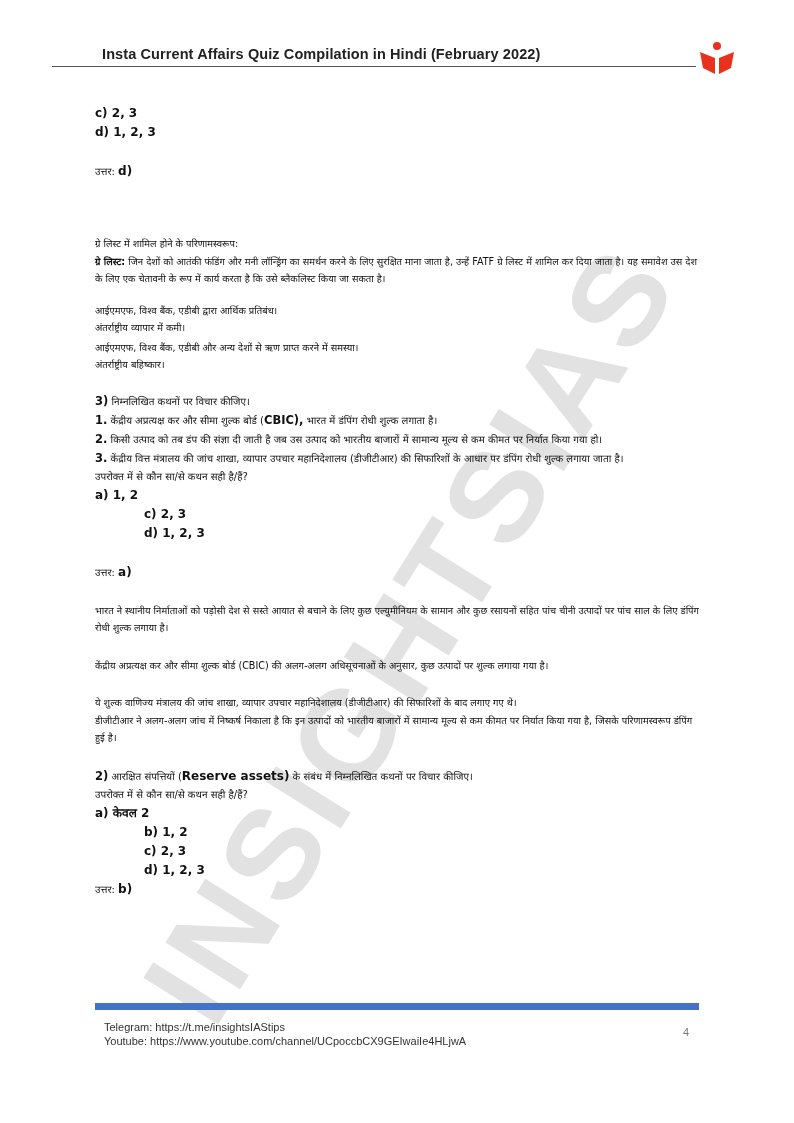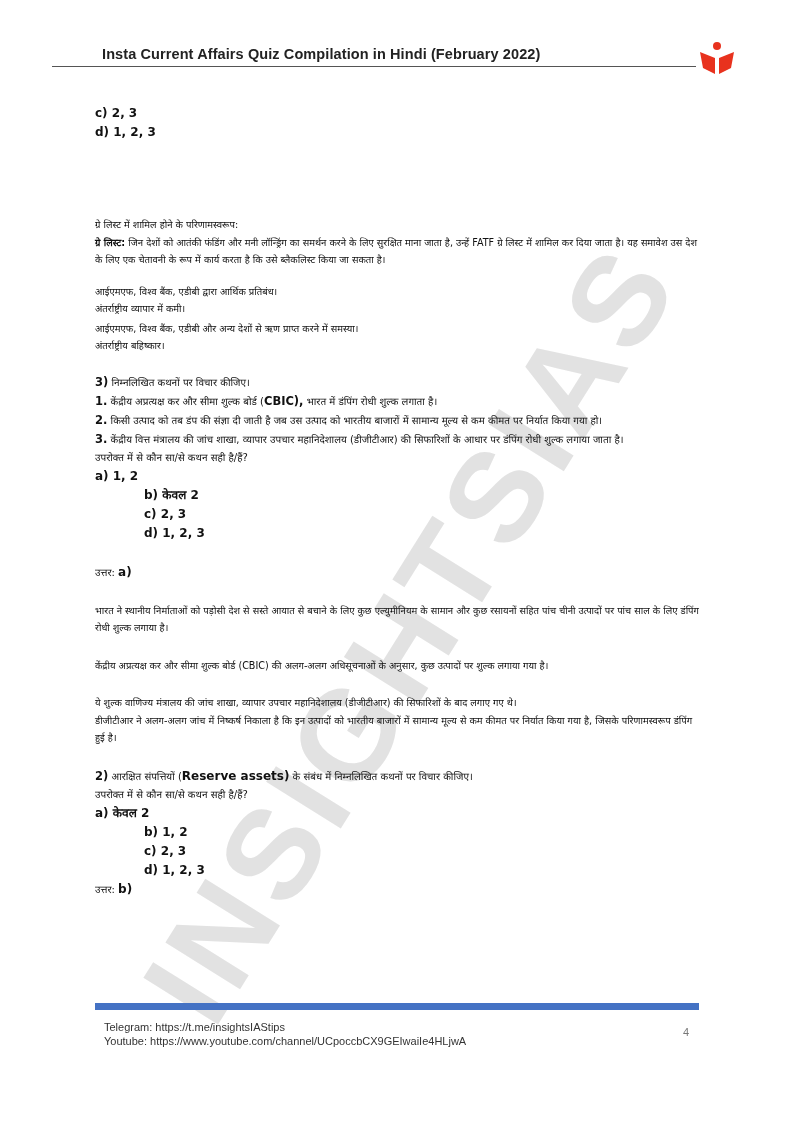--- a/index.html
+++ b/index.html
@@ -45,37 +45,37 @@
   <path d="M3 12 L18 18 L18 34 L6 28 Z" fill="#e8321e"></path>
   <path d="M37 12 L22 18 L22 34 L34 28 Z" fill="#e8321e"></path>
   <rect x="18.5" y="12" width="3" height="20" fill="#ffffff"></rect>
 </svg>
 
 <div class="content">
 
   <div class="opt">c) 2, 3</div>
   <div class="opt">d) 1, 2, 3</div>
   <div class="gap1"></div>
+  <div class="ans"><span>उत्तर:</span> <b>d)</b></div>
   <div class="gap2"></div>
 
   <p class="p sm bold" style="font-weight:normal">ग्रे लिस्ट में शामिल होने के परिणामस्वरूप:</p>
   <p class="p sm"><b>ग्रे लिस्ट:</b><span> जिन देशों को आतंकी फंडिंग और मनी लॉन्ड्रिंग का समर्थन करने के लिए सुरक्षित माना जाता है, उन्हें FATF ग्रे लिस्ट में शामिल कर दिया जाता है। यह समावेश उस देश के लिए एक चेतावनी के रूप में कार्य करता है कि उसे ब्लैकलिस्ट किया जा सकता है।</span></p>
   <p class="p sm" style="margin-top:14px">आईएमएफ, विश्व बैंक, एडीबी द्वारा आर्थिक प्रतिबंध।</p>
   <p class="p sm">अंतर्राष्ट्रीय व्यापार में कमी।</p>
   <p class="p sm" style="margin-top:2px">आईएमएफ, विश्व बैंक, एडीबी और अन्य देशों से ऋण प्राप्त करने में समस्या।</p>
   <p class="p sm">अंतर्राष्ट्रीय बहिष्कार।</p>
   <div class="gap3"></div>
 
   <p class="p stmt"><b>3)</b><span> निम्नलिखित कथनों पर विचार कीजिए।</span></p>
   <p class="p stmt"><b>1.</b><span> केंद्रीय अप्रत्यक्ष कर और सीमा शुल्क बोर्ड (</span><b>CBIC),</b><span> भारत में डंपिंग रोधी शुल्क लगाता है।</span></p>
   <p class="p stmt"><b>2.</b><span> किसी उत्पाद को तब डंप की संज्ञा दी जाती है जब उस उत्पाद को भारतीय बाजारों में सामान्य मूल्य से कम कीमत पर निर्यात किया गया हो।</span></p>
   <p class="p stmt"><b>3.</b><span> केंद्रीय वित्त मंत्रालय की जांच शाखा, व्यापार उपचार महानिदेशालय (डीजीटीआर) की सिफारिशों के आधार पर डंपिंग रोधी शुल्क लगाया जाता है।</span></p>
   <p class="p"><span>उपरोक्त में से कौन सा/से कथन सही है/हैं?</span></p>
   <div class="opt">a) 1, 2</div>
-  <div class="opt ind">b) केवल 2</div>
   <div class="opt ind">c) 2, 3</div>
   <div class="opt ind">d) 1, 2, 3</div>
   <div class="gap1"></div>
   <div class="ans"><span>उत्तर:</span> <b>a)</b></div>
   <div class="gap1"></div>
   <p class="p sm">भारत ने स्थानीय निर्माताओं को पड़ोसी देश से सस्ते आयात से बचाने के लिए कुछ एल्युमीनियम के सामान और कुछ रसायनों सहित पांच चीनी उत्पादों पर पांच साल के लिए डंपिंग रोधी शुल्क लगाया है।</p>
   <div class="gap1"></div>
   <p class="p sm">केंद्रीय अप्रत्यक्ष कर और सीमा शुल्क बोर्ड (CBIC) की अलग-अलग अधिसूचनाओं के अनुसार, कुछ उत्पादों पर शुल्क लगाया गया है।</p>
   <div class="gap1"></div>
   <p class="p sm">ये शुल्क वाणिज्य मंत्रालय की जांच शाखा, व्यापार उपचार महानिदेशालय (डीजीटीआर) की सिफारिशों के बाद लगाए गए थे।</p>

